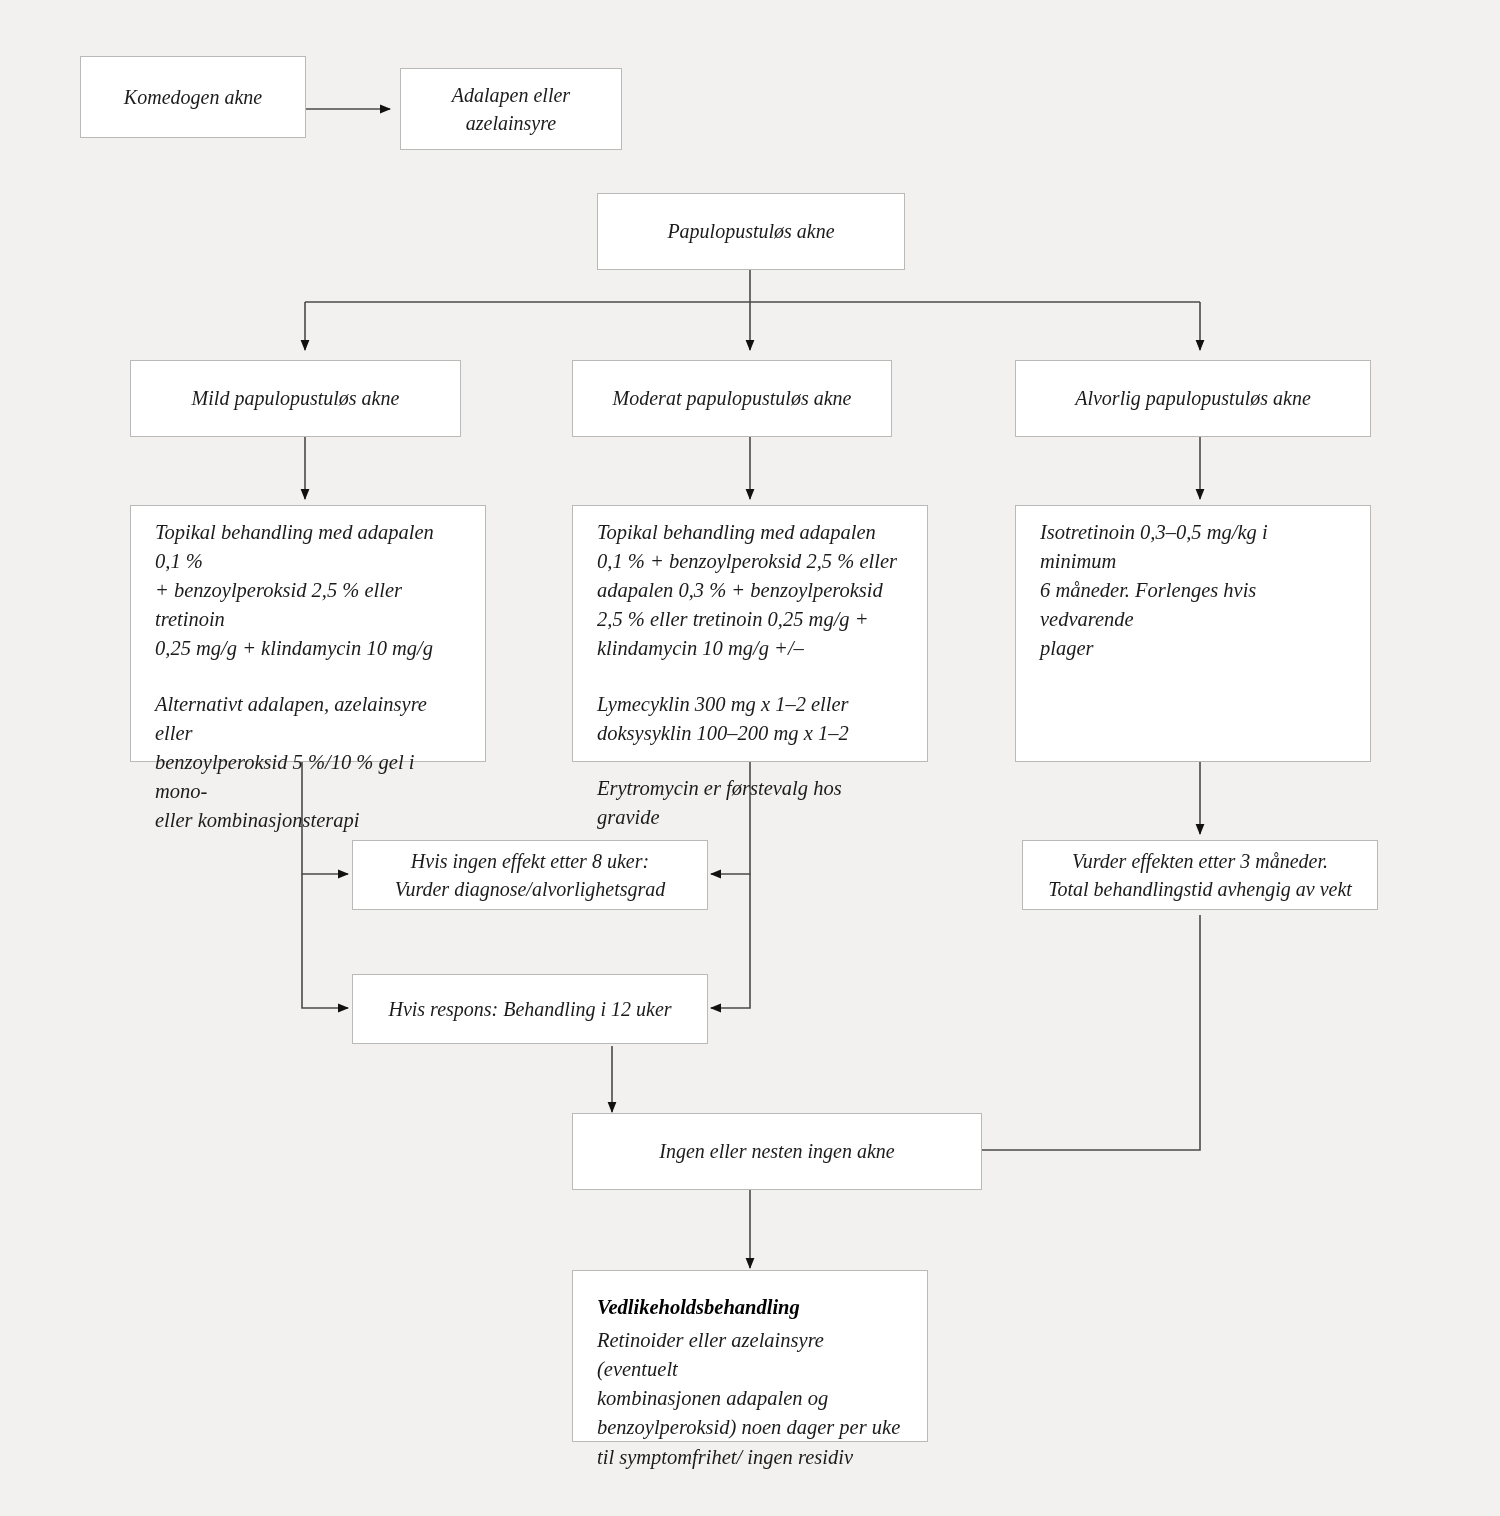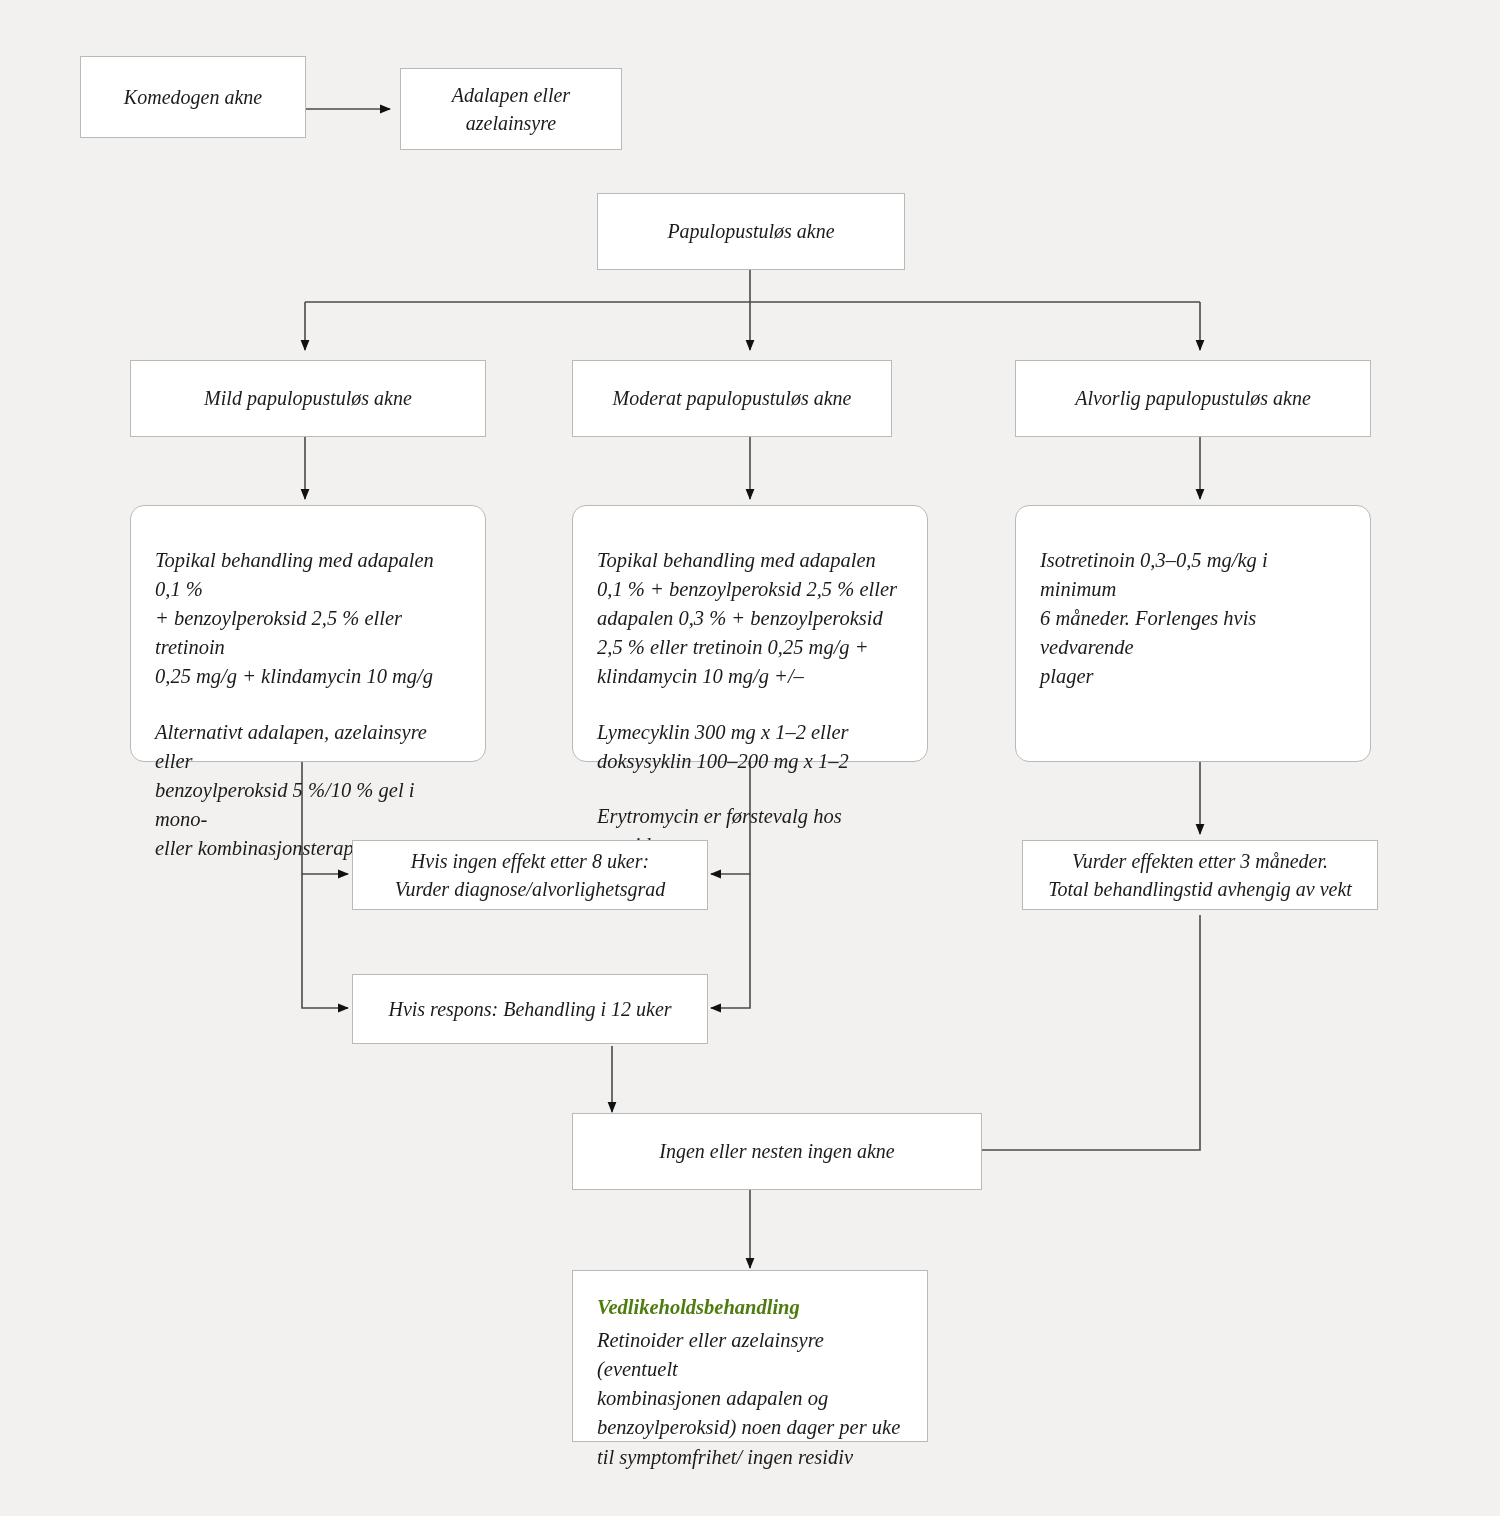--- a/index.html
+++ b/index.html
@@ -53,28 +53,28 @@
   .node.center .line { padding: 0 14px; }
   .node.left .line {
     padding: 0 24px;
     font-size: 20.5px;
     line-height: 1.42;
   }
   .node.left .line + .line { margin-top: 26px; }
   .heading {
     font-style: italic;
     font-weight: bold;
-    color: #4d7c0f;
+    color: #000000;
     font-size: 20.5px;
     line-height: 1.42;
     padding: 0 24px;
   }
   .heading + .line { margin-top: 4px; }
   .pad-top-22 { padding-top: 22px; }
-  .pad-top-26 { padding-top: 40px; border-radius: 14px; }
+  .pad-top-26 { padding-top: 12px; }
 </style>
 </head>
 <body>
 
 <div id="canvas">
 
   <svg id="connectors" viewBox="0 0 1500 1516" xmlns="http://www.w3.org/2000/svg">
     <defs>
       <marker id="arrow" markerWidth="12" markerHeight="12" refX="10" refY="5" orient="auto" markerUnits="userSpaceOnUse">
         <path d="M 0 0.6 L 11 5 L 0 9.4 z" fill="#111111"></path>
@@ -117,21 +117,21 @@
 
   <div class="node center" style="left:597px; top:193px; width:308px; height:77px;">
     <div class="line">Papulopustuløs akne</div>
   </div>
 
   <div class="node center" style="left:400px; top:68px; width:222px; height:82px;">
     <div class="line">Adalapen eller
 azelainsyre</div>
   </div>
 
-  <div class="node center" style="left:130px; top:360px; width:356px; height:77px;">
+  <div class="node center" style="left:130px; top:360px; width:331px; height:77px;">
     <div class="line">Mild papulopustuløs akne</div>
   </div>
 
   <div class="node center" style="left:572px; top:360px; width:320px; height:77px;">
     <div class="line">Moderat papulopustuløs akne</div>
   </div>
 
   <div class="node center" style="left:1015px; top:360px; width:356px; height:77px;">
     <div class="line">Alvorlig papulopustuløs akne</div>
   </div>

